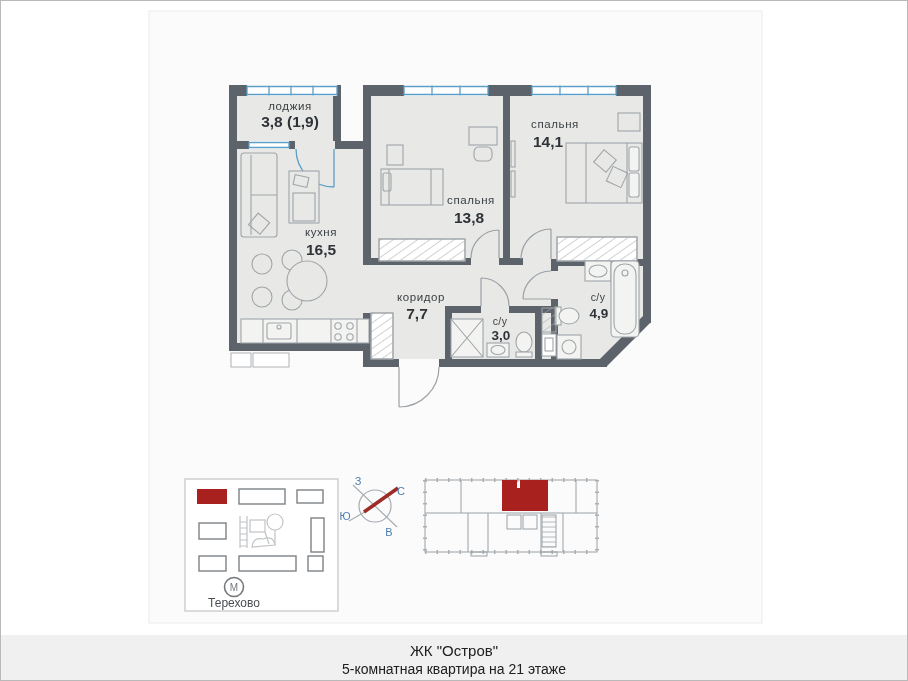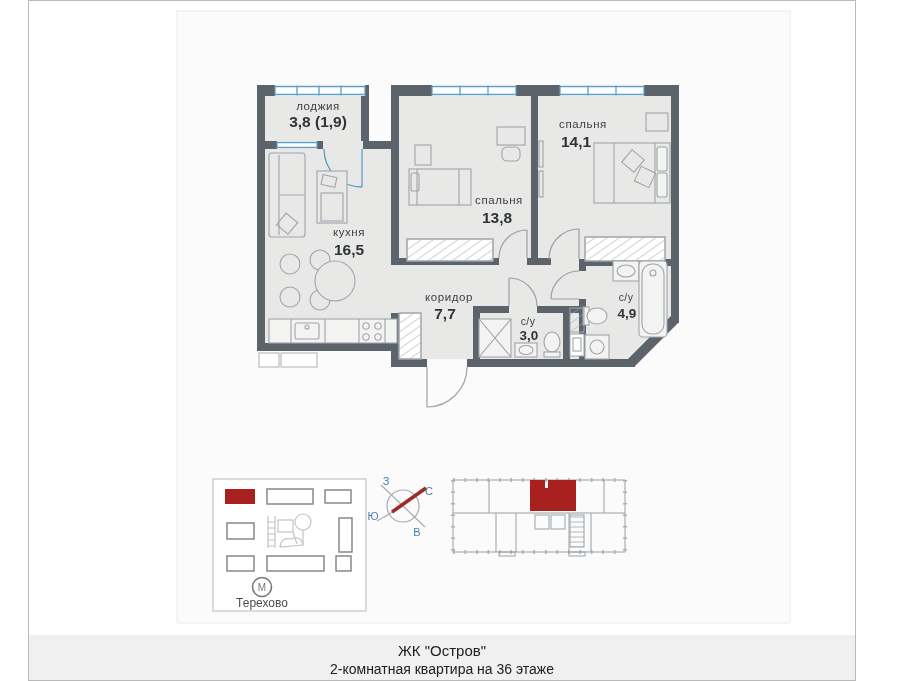--- a/index.html
+++ b/index.html
@@ -1,18 +1,18 @@
 <!DOCTYPE html>
 <html><head>
 <meta charset="utf-8">
 <style>
   html,body{margin:0;padding:0;background:#fff;}
-  .page{position:relative;width:828px;height:681px;box-sizing:border-box;
+  .page{position:relative;width:908px;height:681px;box-sizing:border-box;
         background:#ffffff;border:1px solid #b9b9b9;overflow:hidden;
-        font-family:"Liberation Sans", sans-serif;margin-left:28px;}
+        font-family:"Liberation Sans", sans-serif;}
   .scene{position:absolute;left:0;top:0;}
   .wall{fill:#5c636a;}
   .floor{fill:#e8e9e7;}
   .fur{stroke:#9fa5a9;stroke-width:1.1;fill:#e8e9e7;}
   .furw{stroke:#9fa5a9;stroke-width:1.1;fill:#f3f4f2;}
   .furl{stroke:#9fa5a9;stroke-width:1.1;fill:none;}
   .wb{stroke:#5b9ec7;stroke-width:1.3;fill:none;}
   .door{stroke:#9ba1a6;stroke-width:1.2;fill:none;}
   .doorb{stroke:#5b9ec7;stroke-width:1.3;fill:none;}
   .rname{font-size:11.5px;fill:#383d42;letter-spacing:.6px;text-anchor:middle;}
@@ -281,15 +281,15 @@
     <rect class="sect" x="522" y="514" width="14" height="14"></rect>
     <rect x="541" y="514" width="14" height="32" fill="url(#stairs)" stroke="#9ba1a5"></rect>
     <rect class="sect" x="470" y="551" width="16" height="4"></rect>
     <rect class="sect" x="540" y="551" width="16" height="4"></rect>
     <path d="M501,479 L516,479 L516,487 L519,487 L519,479 L547,479 L547,510 L501,510 Z" fill="#a8211f"></path>
   </g>
 </svg>
 
 <div class="footer">
   <p class="f1">ЖК "Остров"</p>
-  <p class="f2">2-комнатная квартира на 36 этаже</p>
+  <p class="f2">5-комнатная квартира на 21 этаже</p>
 </div>
 </div>
 
 </body></html>

